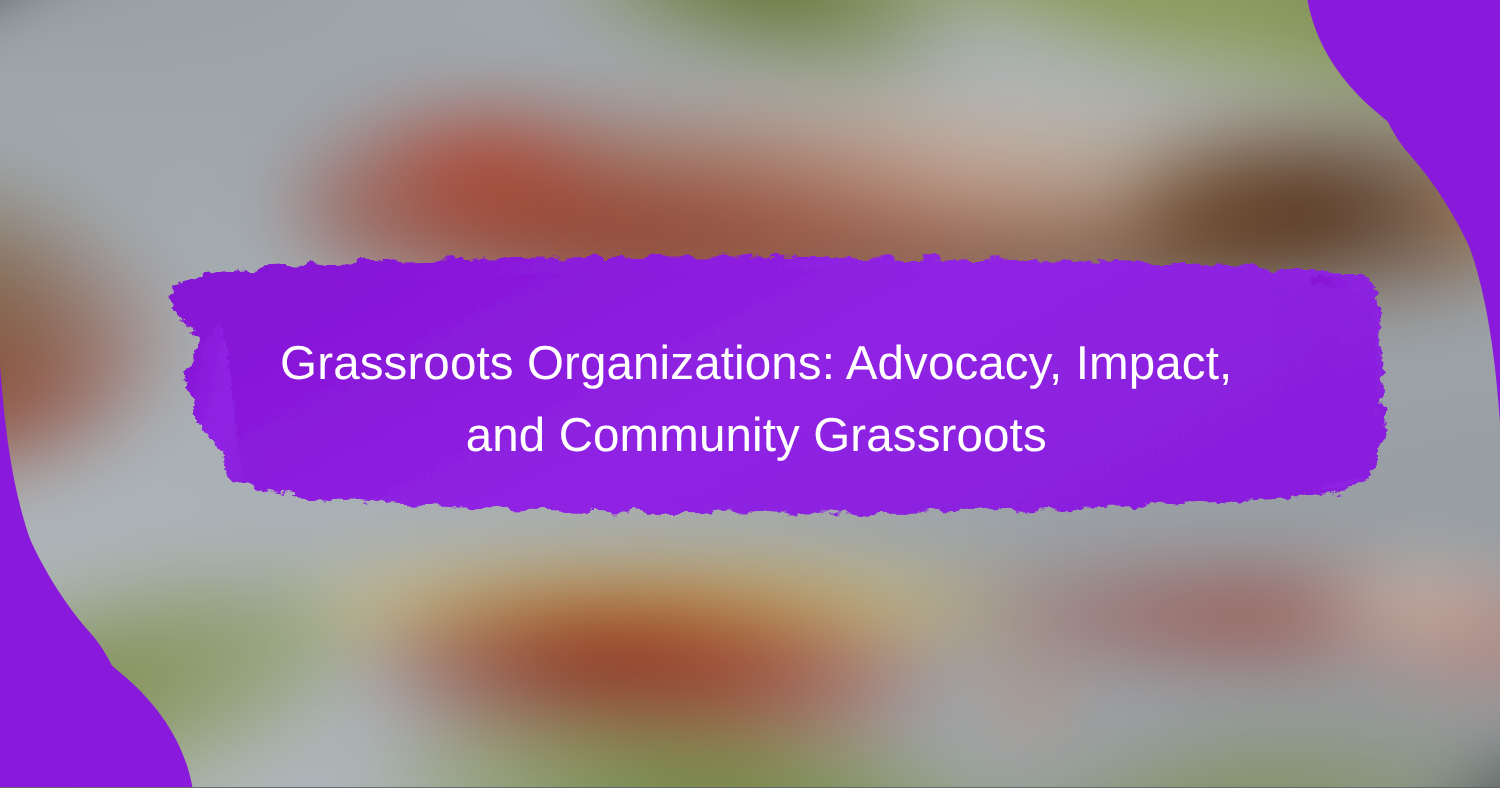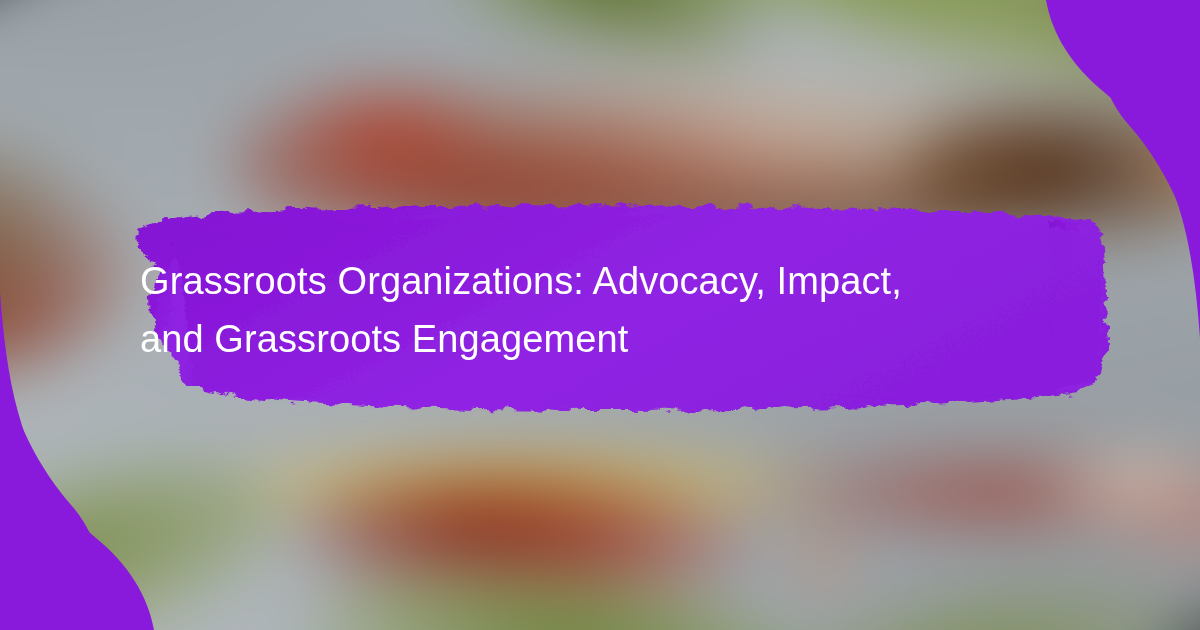--- a/index.html
+++ b/index.html
@@ -276,22 +276,23 @@
   .brush svg {
     display: block;
     width: 100%;
     height: 100%;
   }
 
   
   .title-wrap {
     position: absolute;
     left: 140px;
-    top: 252px;
+    top: 262px;
     width: 930px;
+    text-align: center;
     z-index: 5;
   }
 
   .title {
     margin: 0;
     color: #ffffff;
     font-family: "Liberation Sans", sans-serif;
     font-size: 38px;
     font-weight: 400;
     line-height: 58px;
@@ -383,16 +384,16 @@
         <path d="M70,40 C 200,24 460,16 720,20 C 860,22 960,28 996,40
                  C 1004,60 1002,150 994,186
                  C 900,204 620,214 400,210 C 240,206 130,198 96,186
                  C 84,150 90,90 70,40 Z" fill="url(#brushGrad)"></path>
       </g>
     </svg>
   </div>
 
   <div class="title-wrap">
     <div class="title">Grassroots Organizations: Advocacy, Impact,</div>
-    <div class="title">and Grassroots Engagement</div>
+    <div class="title">and Community Grassroots</div>
   </div>
 
 </div>
 
 </body></html>

